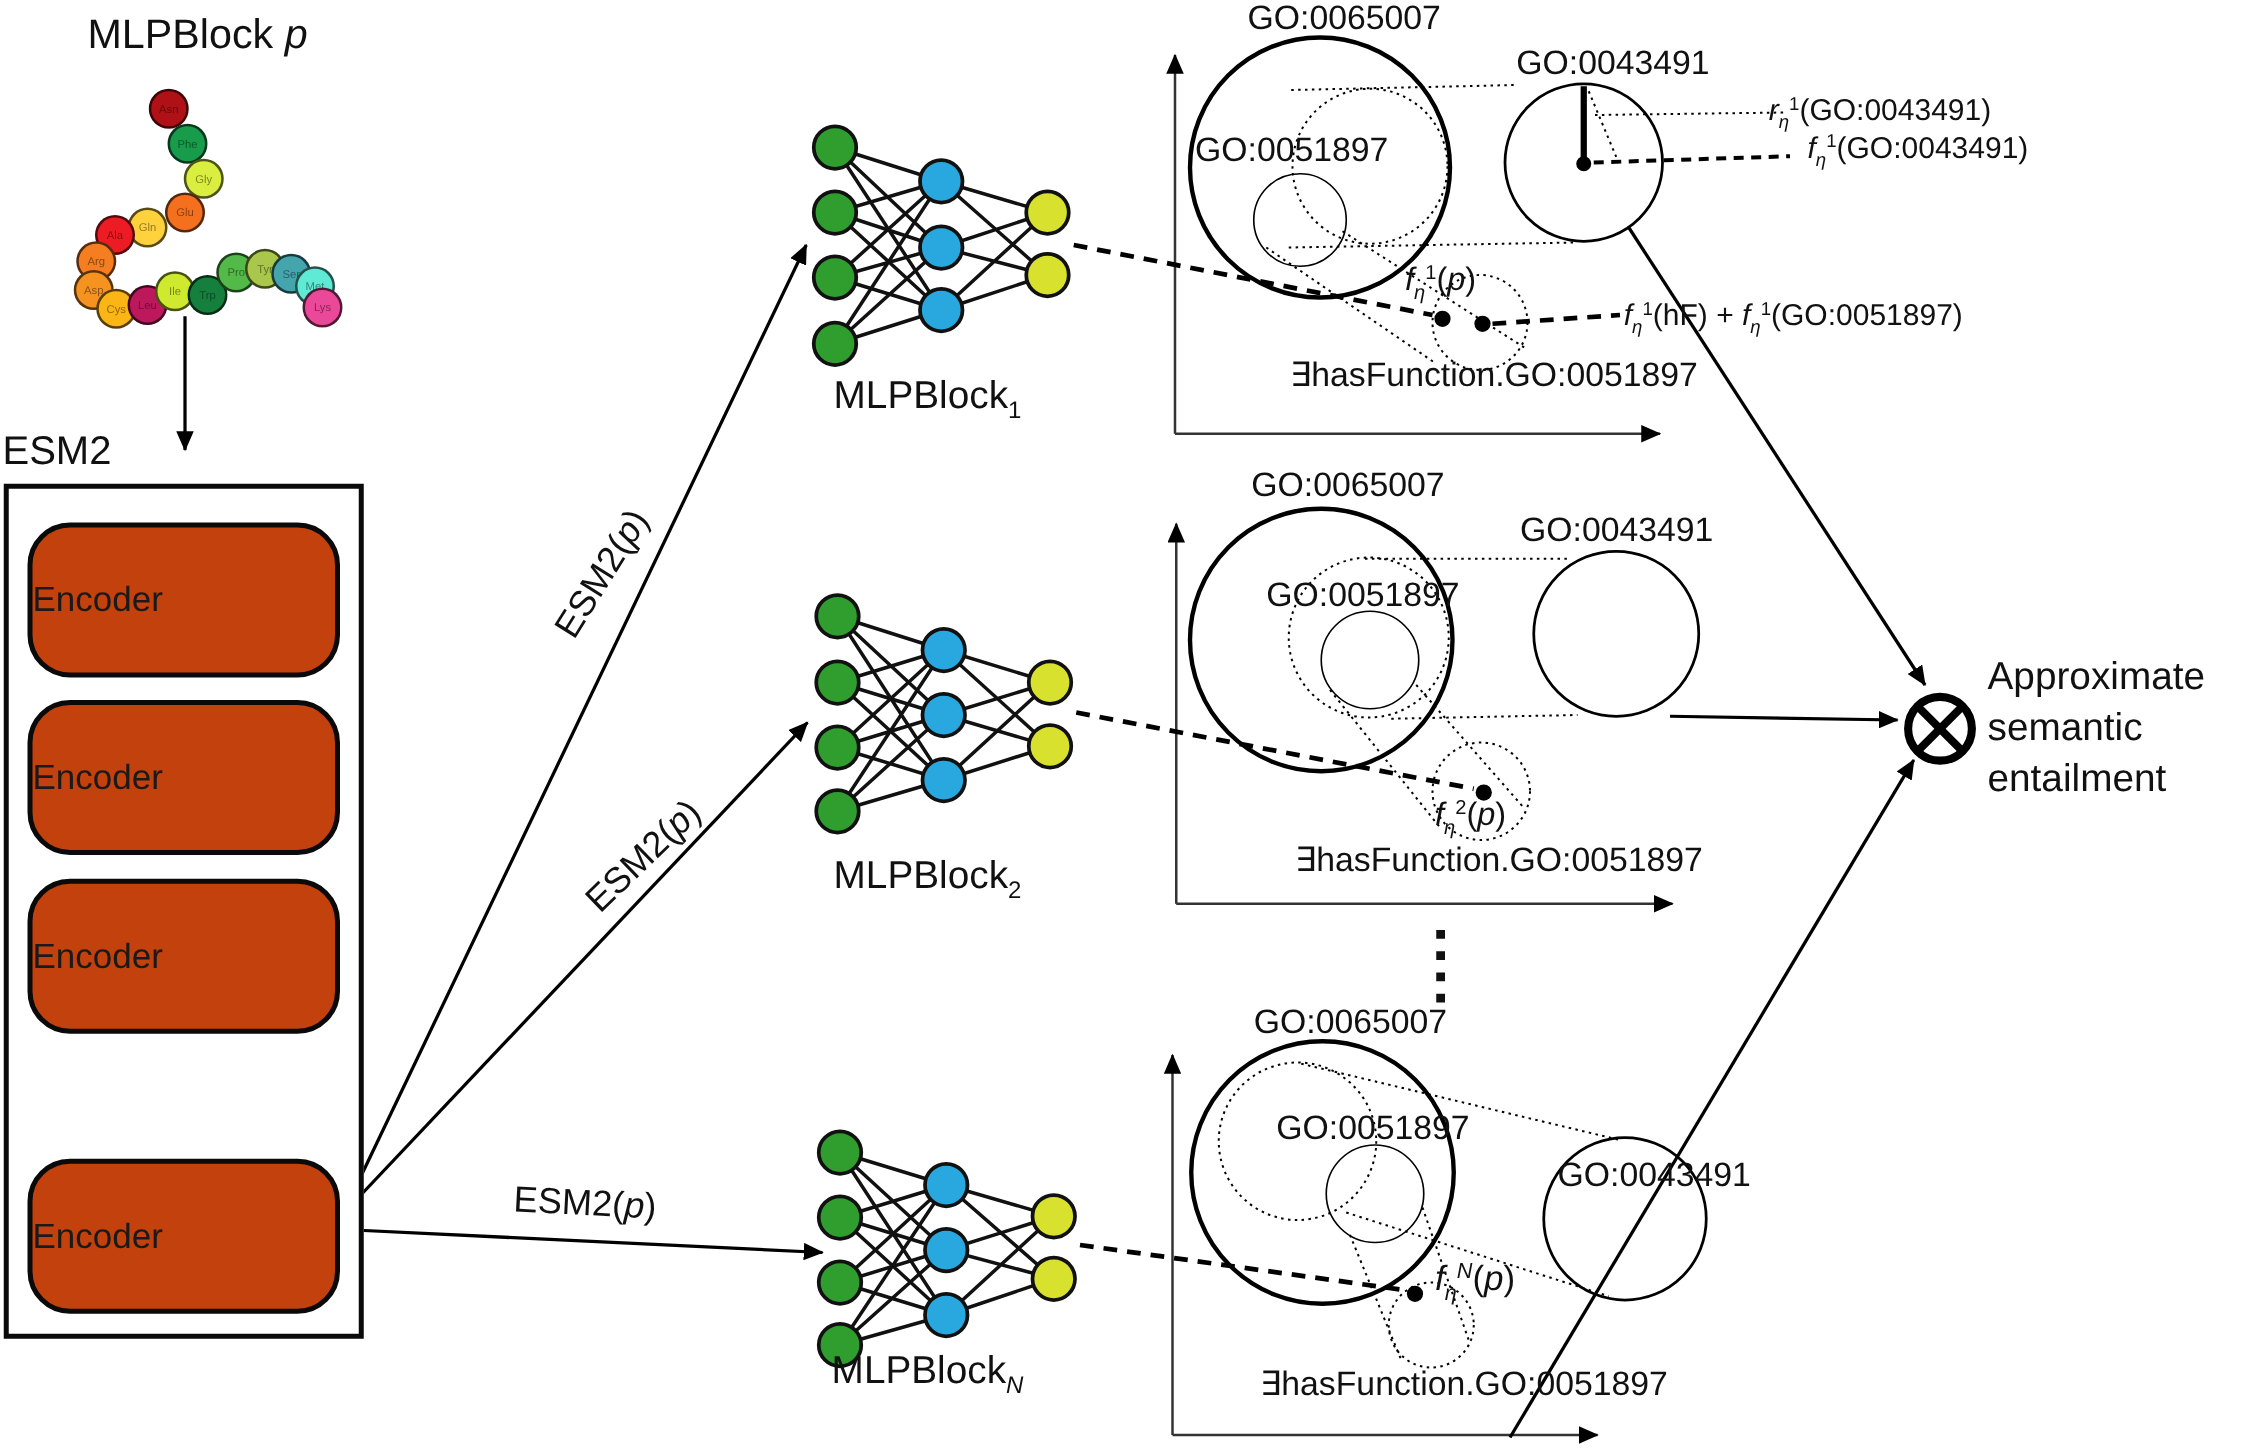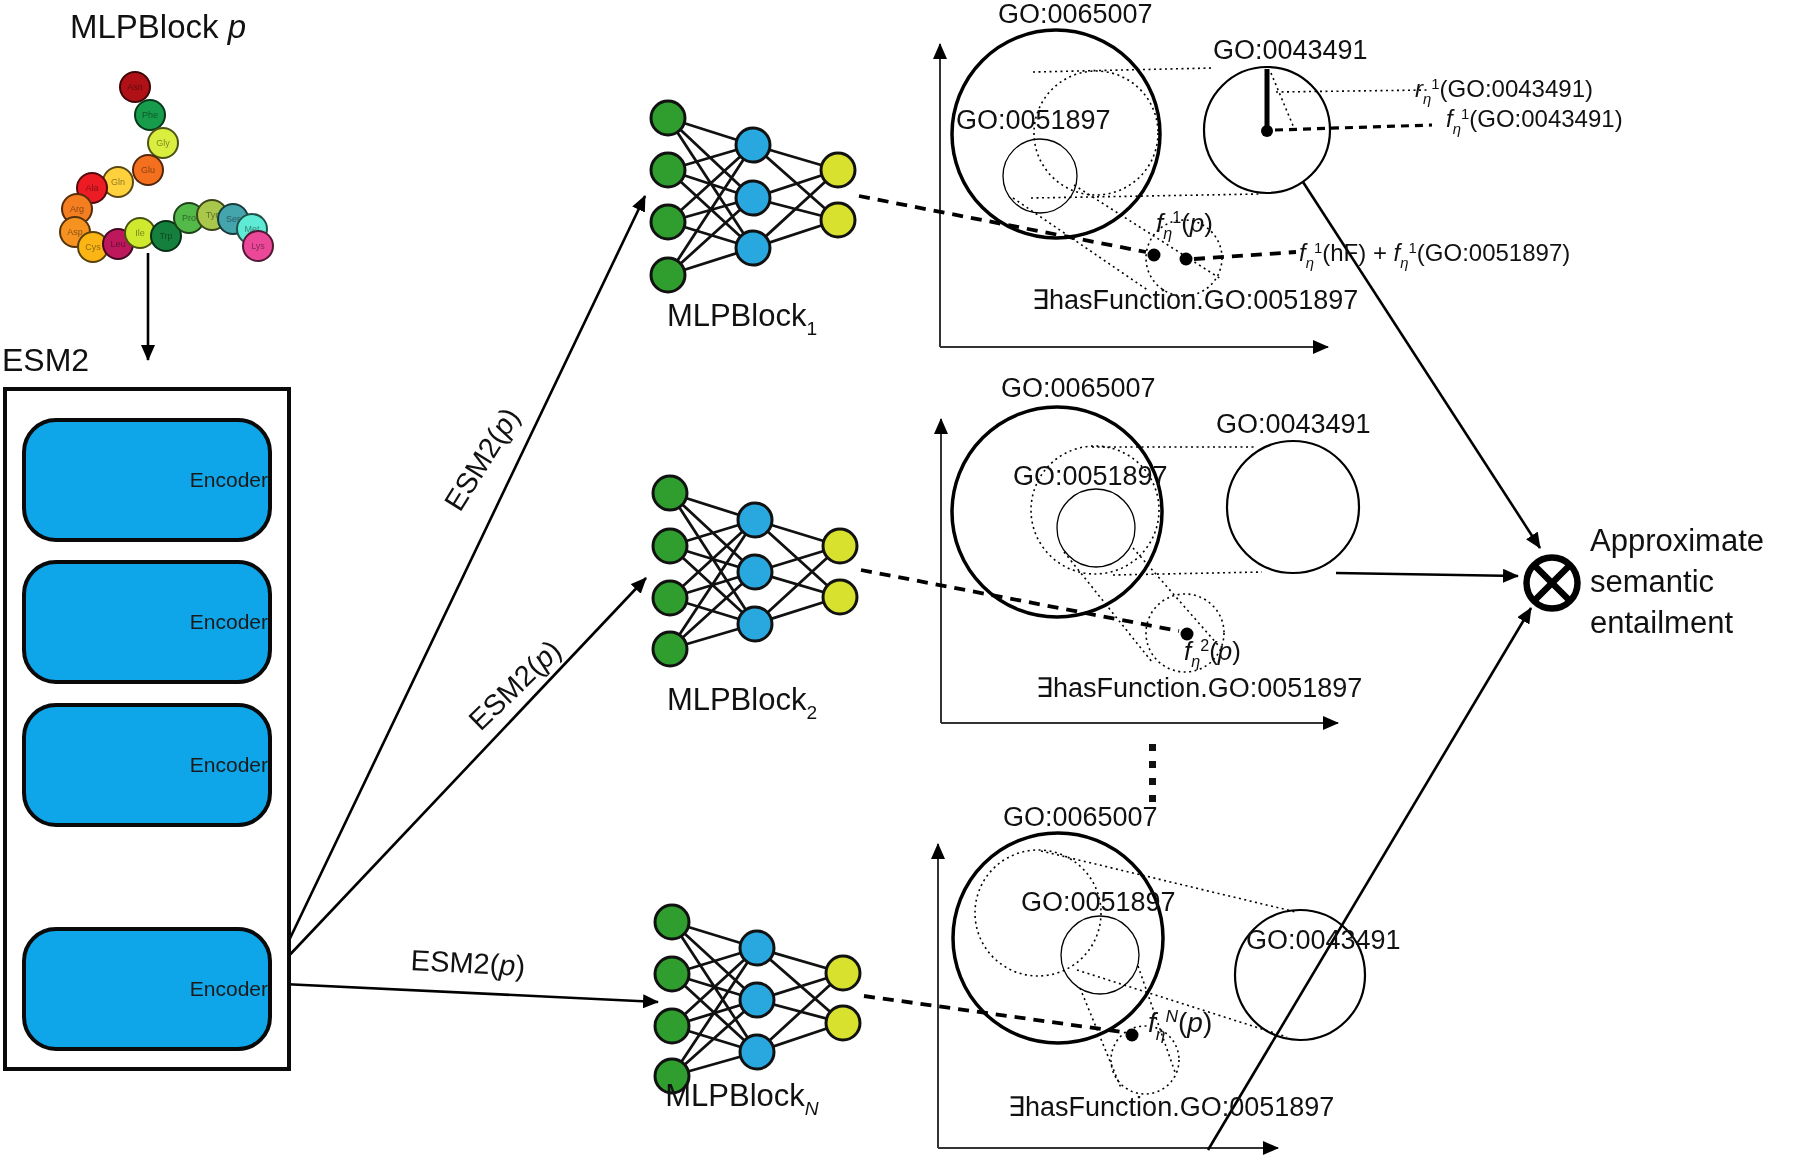--- a/index.html
+++ b/index.html
@@ -12,22 +12,22 @@
   .lbl sup{font-size:62%;vertical-align:0.55em;line-height:0;}
   .rot{text-align:center;}
   .bead{position:absolute;width:32px;height:32px;border-radius:50%;
         border:2px solid rgba(0,0,0,0.65);box-sizing:border-box;
         display:flex;align-items:center;justify-content:center;
         font-size:9px;color:rgba(0,0,0,0.45);}
   .esm2box{position:absolute;left:3px;top:387px;width:288px;height:684px;
            border:4px solid #0a0a0a;box-sizing:border-box;background:#fff;}
   .encoder{position:absolute;left:22px;width:250px;height:124px;
            border:4px solid #0a0a0a;border-radius:34px;box-sizing:border-box;
-           background:#0ea5e9;display:flex;align-items:center;justify-content:flex-end;
-           font-size:21px;color:#1a1a1a;}
+           background:#c2410c;display:flex;align-items:center;justify-content:flex-start;
+           font-size:28px;color:#1a1a1a;}
   .entail{position:absolute;left:1590px;top:520px;width:225px;
           font-size:31px;line-height:41px;color:#111;white-space:normal;}
   
   .ax{stroke:#333;stroke-width:2;fill:none;}
   .c-big{stroke:#000;stroke-width:3.5;fill:none;}
   .c-right{stroke:#000;stroke-width:2.2;fill:none;}
   .c-thin{stroke:#000;stroke-width:1.3;fill:none;}
   .c-dot{stroke:#000;stroke-width:1.6;fill:none;stroke-dasharray:2 3.5;}
   .dotl{stroke:#000;stroke-width:1.6;fill:none;stroke-dasharray:2 3.5;}
   .dash-thick{stroke:#000;stroke-width:3.8;fill:none;stroke-dasharray:11 8;}
@@ -261,30 +261,30 @@
   <div class="lbl rot" style="left:408px;top:948px;width:120px;font-size:29px;transform:rotate(3deg);"><span>ESM2(</span><i>p</i><span>)</span></div>
 
   <div class="lbl rot" style="left:642px;top:300px;width:200px;font-size:31px;"><span>MLPBlock</span><sub style="font-style:normal;">1</sub></div>
   <div class="lbl rot" style="left:642px;top:684px;width:200px;font-size:31px;"><span>MLPBlock</span><sub style="font-style:normal;">2</sub></div>
   <div class="lbl rot" style="left:642px;top:1080px;width:200px;font-size:31px;"><span>MLPBlock</span><sub>N</sub></div>
 
   <div class="lbl" style="left:998px;top:0px;font-size:27px;">GO:0065007</div>
   <div class="lbl" style="left:956px;top:106px;font-size:27px;">GO:0051897</div>
   <div class="lbl" style="left:1213px;top:36px;font-size:27px;">GO:0043491</div>
   <div class="lbl" style="left:1032px;top:286px;font-size:27px;">∃hasFunction.GO:0051897</div>
-  <div class="lbl" style="left:1124px;top:210px;font-size:26px;margin-left:32px;"><i>f</i><sub>η</sub><sup>1</sup><span>(</span><i>p</i><span>)</span></div>
+  <div class="lbl" style="left:1124px;top:210px;font-size:26px;"><i>f</i><sub>η</sub><sup>1</sup><span>(</span><i>p</i><span>)</span></div>
   <div class="lbl" style="left:1415px;top:76px;font-size:24px;"><i>r</i><sub>η</sub><sup>1</sup><span>(</span><span>GO:0043491</span><span>)</span></div>
   <div class="lbl" style="left:1446px;top:106px;font-size:24px;"><i>f</i><sub>η</sub><sup>1</sup><span>(</span><span>GO:0043491</span><span>)</span></div>
   <div class="lbl" style="left:1299px;top:240px;font-size:24px;"><i>f</i><sub>η</sub><sup>1</sup><span>(</span><span>hF</span><span>)</span><span> + </span><i>f</i><sub>η</sub><sup>1</sup><span>(</span><span>GO:0051897</span><span>)</span></div>
 
   <div class="lbl" style="left:1001px;top:374px;font-size:27px;">GO:0065007</div>
   <div class="lbl" style="left:1013px;top:462px;font-size:27px;">GO:0051897</div>
   <div class="lbl" style="left:1216px;top:410px;font-size:27px;">GO:0043491</div>
   <div class="lbl" style="left:1036px;top:674px;font-size:27px;">∃hasFunction.GO:0051897</div>
-  <div class="lbl" style="left:1148px;top:638px;font-size:26px;margin-left:36px;"><i>f</i><sub>η</sub><sup>2</sup><span>(</span><i>p</i><span>)</span></div>
+  <div class="lbl" style="left:1148px;top:638px;font-size:26px;"><i>f</i><sub>η</sub><sup>2</sup><span>(</span><i>p</i><span>)</span></div>
 
   <div class="lbl" style="left:1003px;top:803px;font-size:27px;">GO:0065007</div>
   <div class="lbl" style="left:1021px;top:888px;font-size:27px;">GO:0051897</div>
   <div class="lbl" style="left:1246px;top:926px;font-size:27px;">GO:0043491</div>
   <div class="lbl" style="left:1008px;top:1093px;font-size:27px;">∃hasFunction.GO:0051897</div>
   <div class="lbl" style="left:1148px;top:1008px;font-size:28px;"><i>f</i><sub>η</sub><sup><i>N</i></sup><span>(</span><i>p</i><span>)</span></div>
 
   <div class="entail">Approximate semantic entailment</div>
 
 </div>

